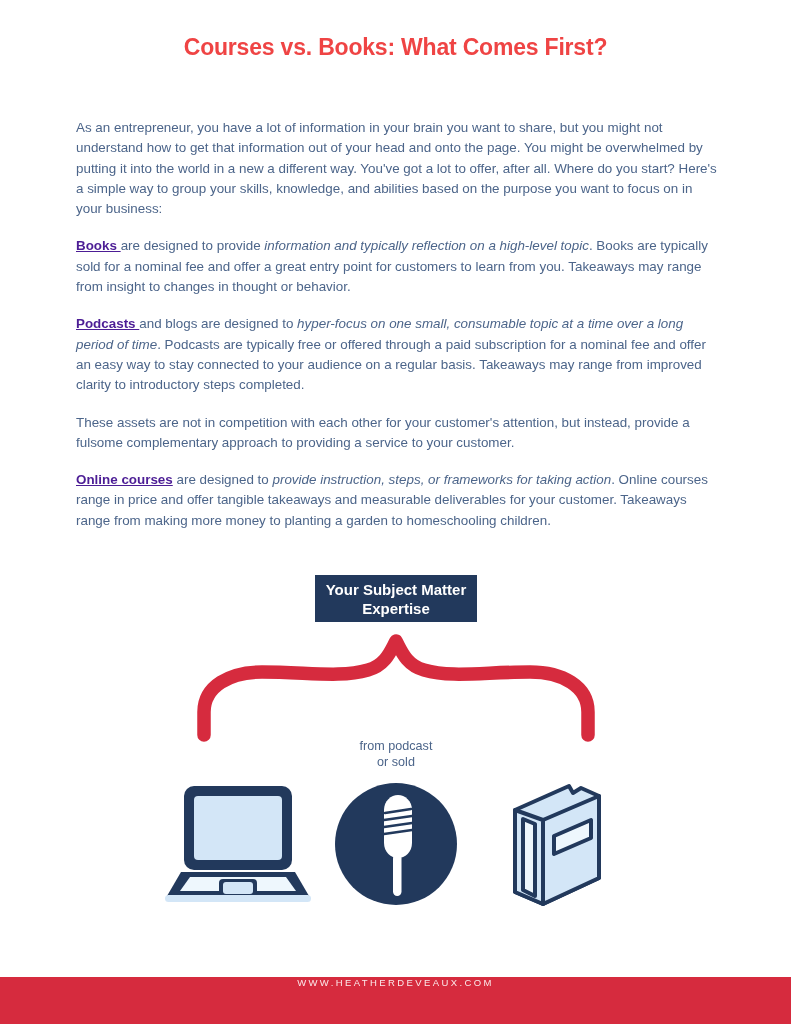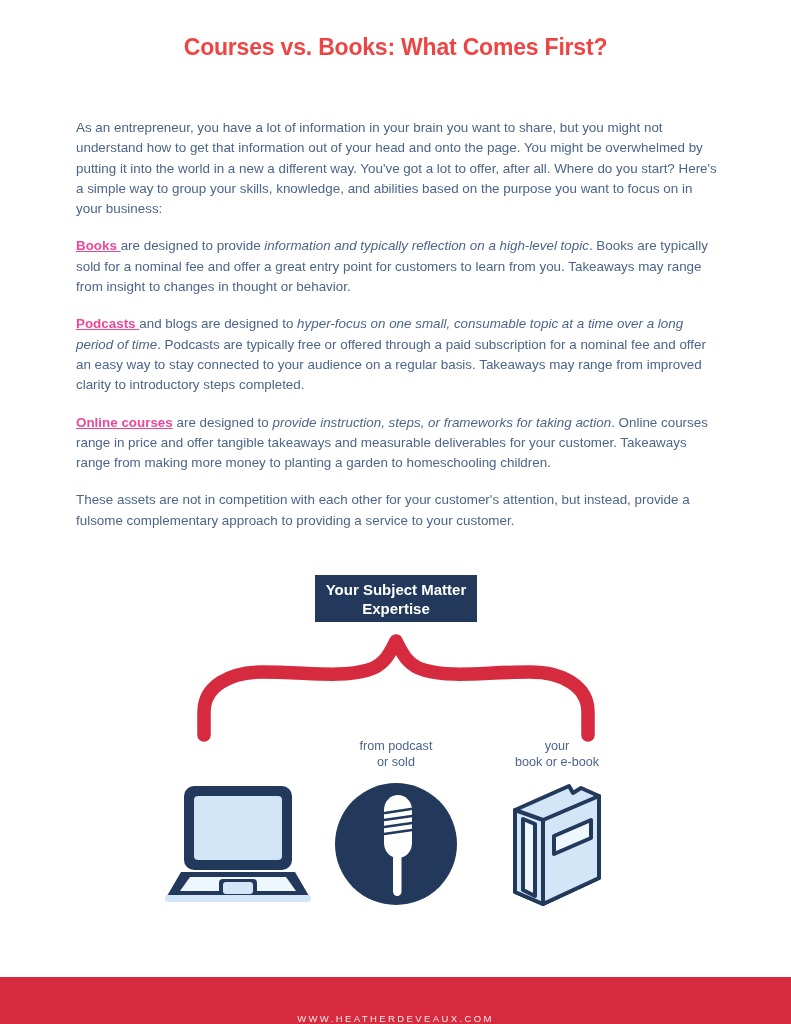--- a/index.html
+++ b/index.html
@@ -42,21 +42,21 @@
     font-size: 13.4px;
     line-height: 20.3px;
     color: #4c658a;
     margin: 0 0 17px 0;
     text-align: left;
   }
   .para:last-child { margin-bottom: 0; }
   .lead-term {
     font-weight: bold;
     text-decoration: underline;
-    color: #ec4899;
+    color: #4c1d95;
   }
   .it { font-style: italic; }
 
   
   .diagram {
     position: absolute;
     left: 0;
     top: 556px;
     width: 791px;
     height: 370px;
@@ -117,21 +117,21 @@
 
   
   .footer {
     position: absolute;
     left: 0;
     top: 977px;
     width: 791px;
     height: 47px;
     background: #d62b3e;
     display: flex;
-    align-items: flex-end;
+    align-items: flex-start;
     justify-content: center;
   }
   .footer .url {
     color: #fbe9ea;
     font-size: 9.5px;
     letter-spacing: 2.4px;
     font-weight: normal;
   }
 </style>
 </head>
@@ -142,23 +142,23 @@
   <div class="title">Courses vs. Books: What Comes First?</div>
 
   <div class="body-col">
 
     <p class="para"><span>As an entrepreneur, you have a lot of information in your brain you want to share, but you might not understand how to get that information out of your head and onto the page. You might be overwhelmed by putting it into the world in a new a different way. You've got a lot to offer, after all. Where do you start? Here's a simple way to group your skills, knowledge, and abilities based on the purpose you want to focus on in your business:</span></p>
 
     <p class="para"><span class="lead-term">Books </span><span>are designed to provide </span><span class="it">information and typically reflection on a high-level topic</span><span>. Books are typically sold for a nominal fee and offer a great entry point for customers to learn from you. Takeaways may range from insight to changes in thought or behavior.</span></p>
 
     <p class="para"><span class="lead-term">Podcasts </span><span>and blogs are designed to </span><span class="it">hyper-focus on one small, consumable topic at a time over a long period of time</span><span>. Podcasts are typically free or offered through a paid subscription for a nominal fee and offer an easy way to stay connected to your audience on a regular basis. Takeaways may range from improved clarity to introductory steps completed.</span></p>
 
+    <p class="para"><span>These assets are not in competition with each other for your customer's attention, but instead, provide a fulsome complementary approach to providing a service to your customer.</span></p>
+
     <p class="para"><span class="lead-term">Online courses</span><span> are designed to </span><span class="it">provide instruction, steps, or frameworks for taking action</span><span>. Online courses range in price and offer tangible takeaways and measurable deliverables for your customer. Takeaways range from making more money to planting a garden to homeschooling children.</span></p>
-
-    <p class="para"><span>These assets are not in competition with each other for your customer's attention, but instead, provide a fulsome complementary approach to providing a service to your customer.</span></p>
 
   </div>
 
   <div class="diagram">
 
     <div class="expertise-box">
       <div class="label">Your Subject Matter Expertise</div>
     </div>
 
     <div class="brace-wrap">
@@ -171,24 +171,20 @@
                  C 211 16, 216 31, 234 36
                  C 262 44, 294 38, 340 38
                  C 372 38, 398 52, 398 78
                  L 398 101" fill="none" stroke="#d62b3e" stroke-width="13.5" stroke-linecap="round" stroke-linejoin="round"></path>
       </svg>
     </div>
 
     <div class="leg leg-1">
       <div>from podcast</div>
       <div>or sold</div>
-    </div>
-    <div class="leg leg-2">
-      <div>your</div>
-      <div>book or e-book</div>
     </div>
 
     <div class="icon-slot icon-0">
       <svg width="150" height="128" viewBox="0 0 150 128">
         <rect x="21" y="6" width="108" height="84" rx="10" ry="10" fill="#22395c"></rect>
         <rect x="31" y="16" width="88" height="64" rx="4" ry="4" fill="#d3e6f7"></rect>
         <path d="M 18 92 L 132 92 L 146 116 L 4 116 Z" fill="#22395c"></path>
         <path d="M 27 97 L 123 97 L 133 111 L 17 111 Z" fill="#eef7fd"></path>
         <rect x="56" y="99" width="38" height="17" rx="4" ry="4" fill="#22395c"></rect>
         <rect x="60" y="102" width="30" height="12" rx="3" ry="3" fill="#d3e6f7"></rect>

